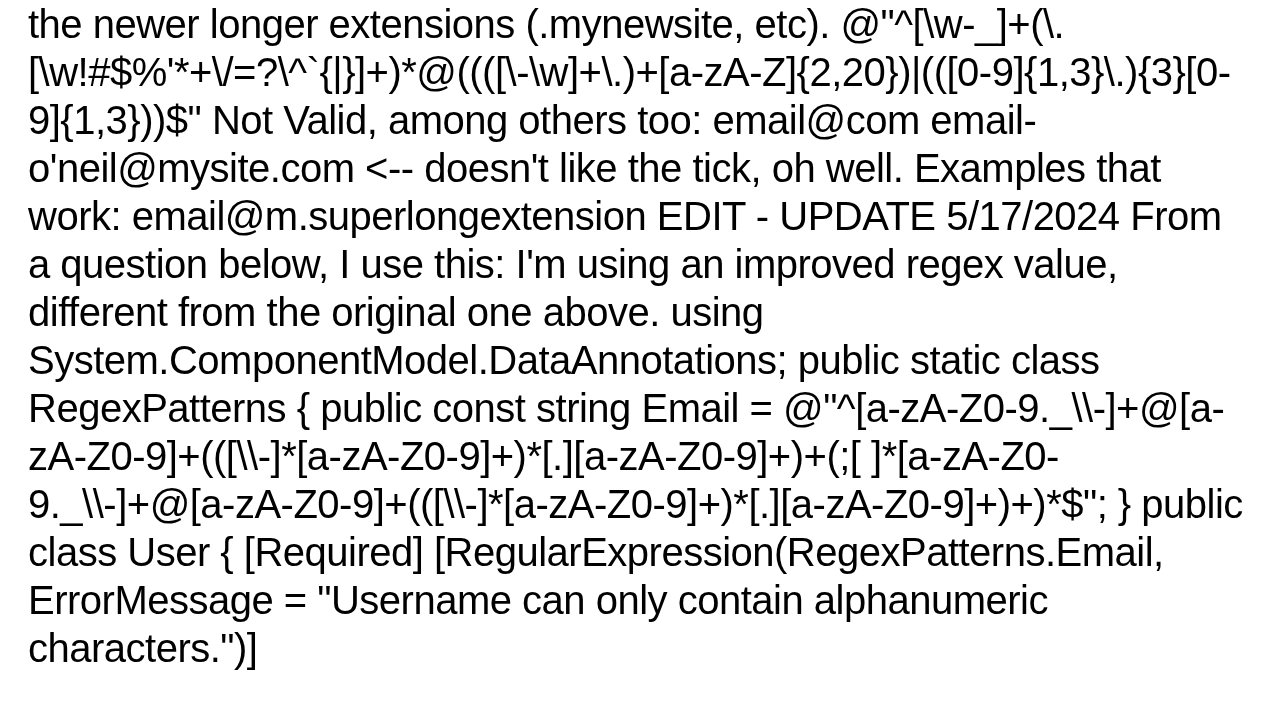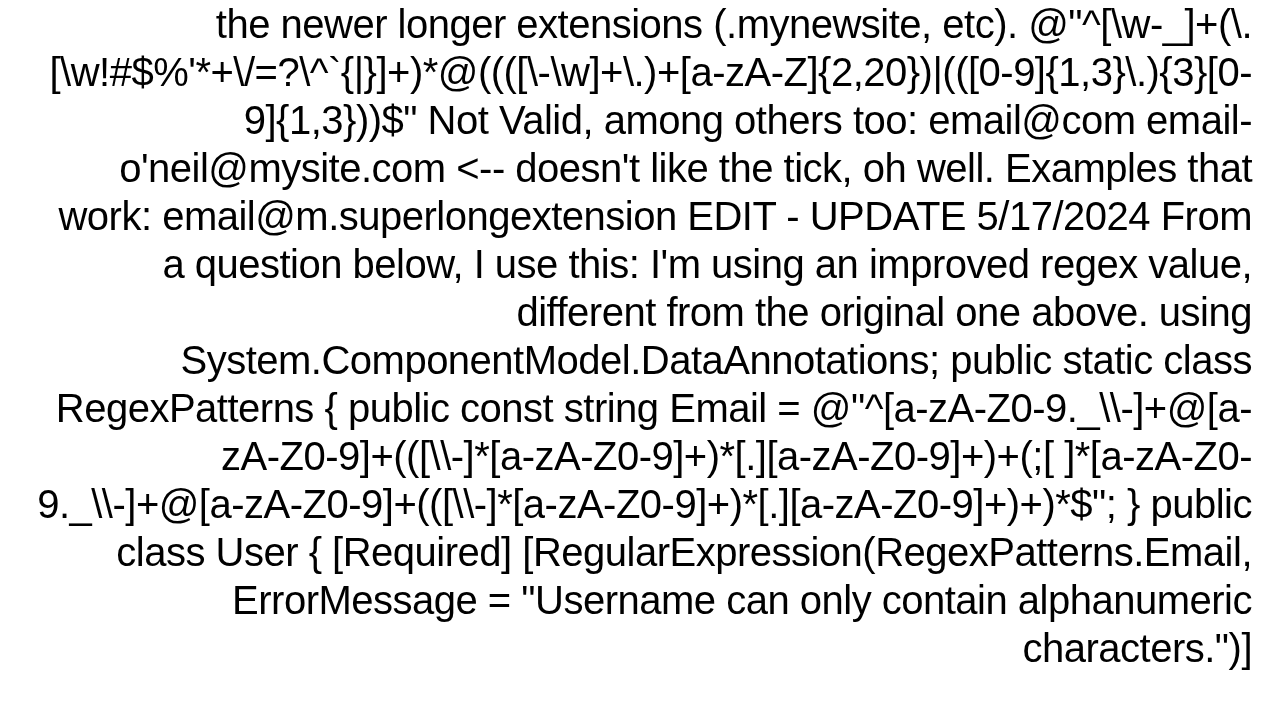--- a/index.html
+++ b/index.html
@@ -10,21 +10,21 @@
     body {
       width: 1280px;
       height: 720px;
       background: #ffffff;
       font-family: Arial, Helvetica, sans-serif;
       overflow: hidden;
     }
     .content {
       width: 100%;
       padding: 0 28px;
-      text-align: right;
+      text-align: left;
       font-size: 40px;
       line-height: 1.2;
       color: #000000;
       font-weight: 400;
       letter-spacing: -0.5px;
       word-break: break-word;
     }
   </style>
 </head>
 <body>

